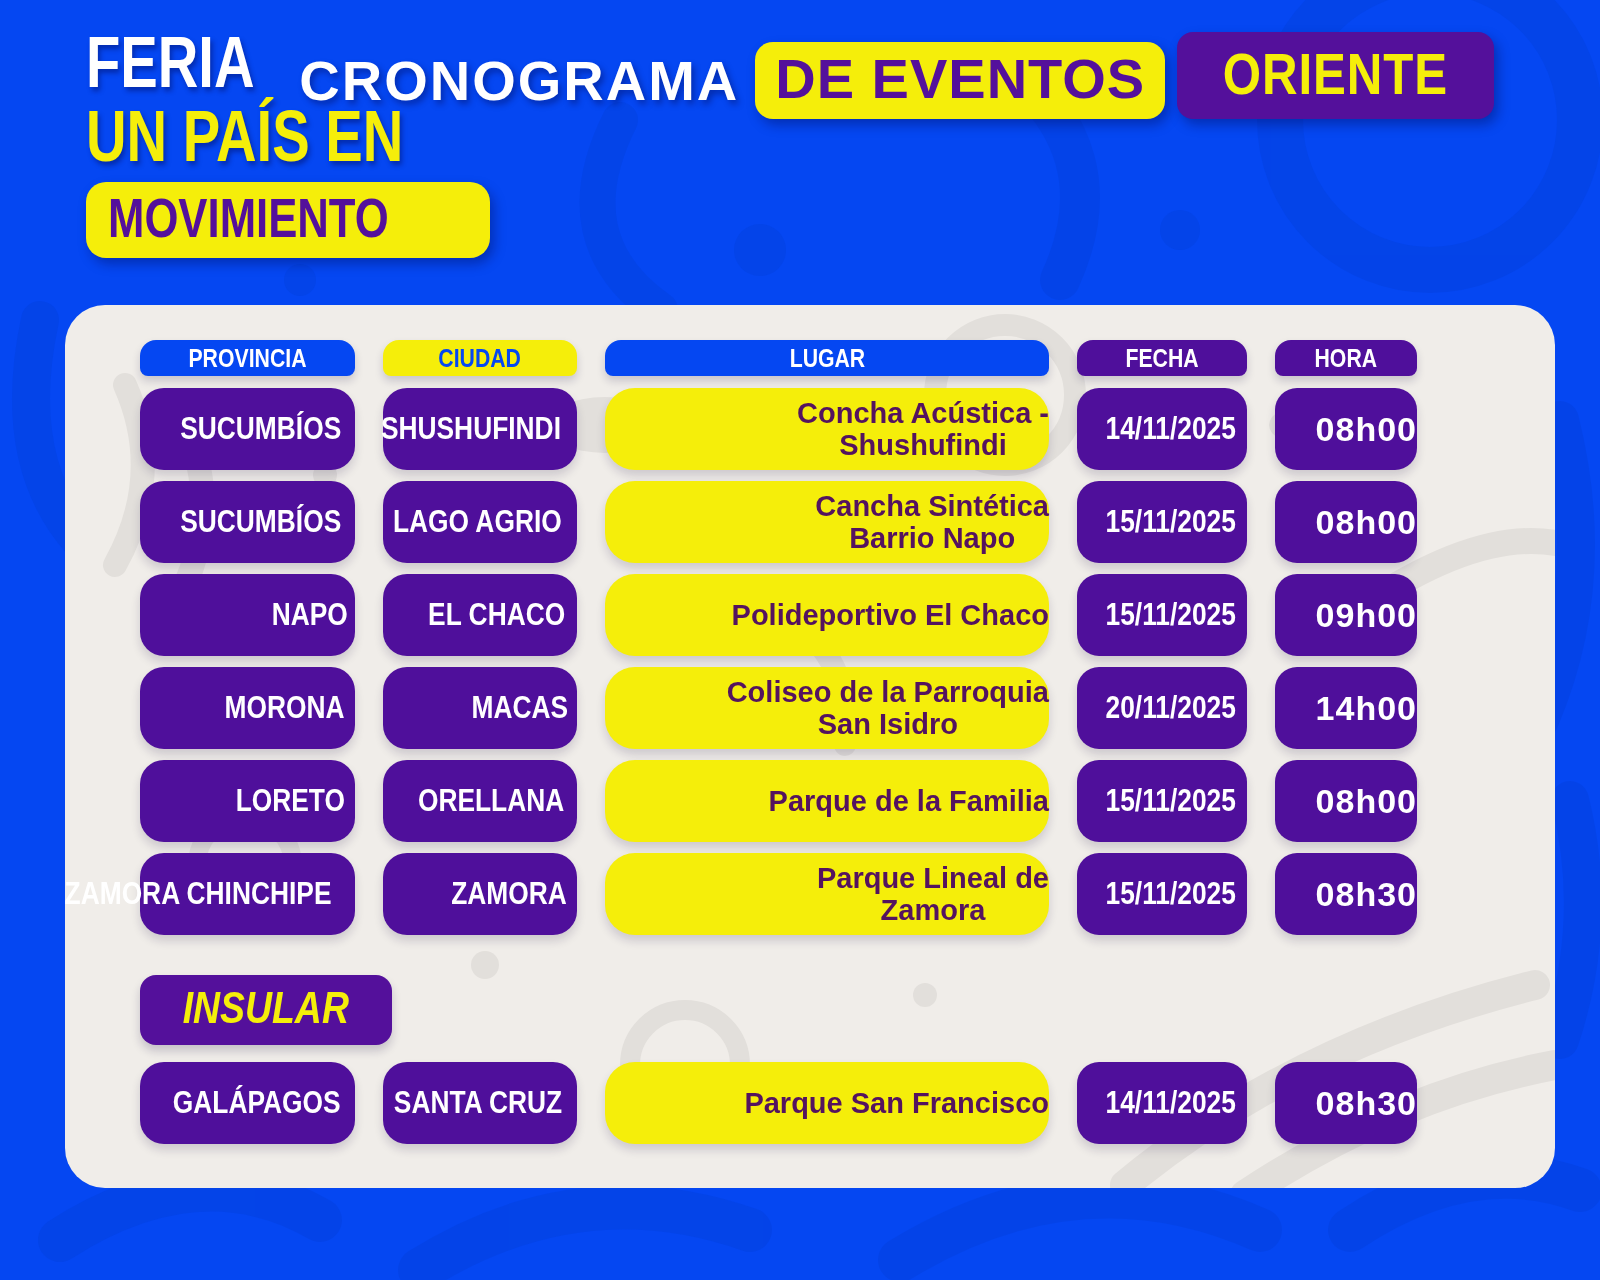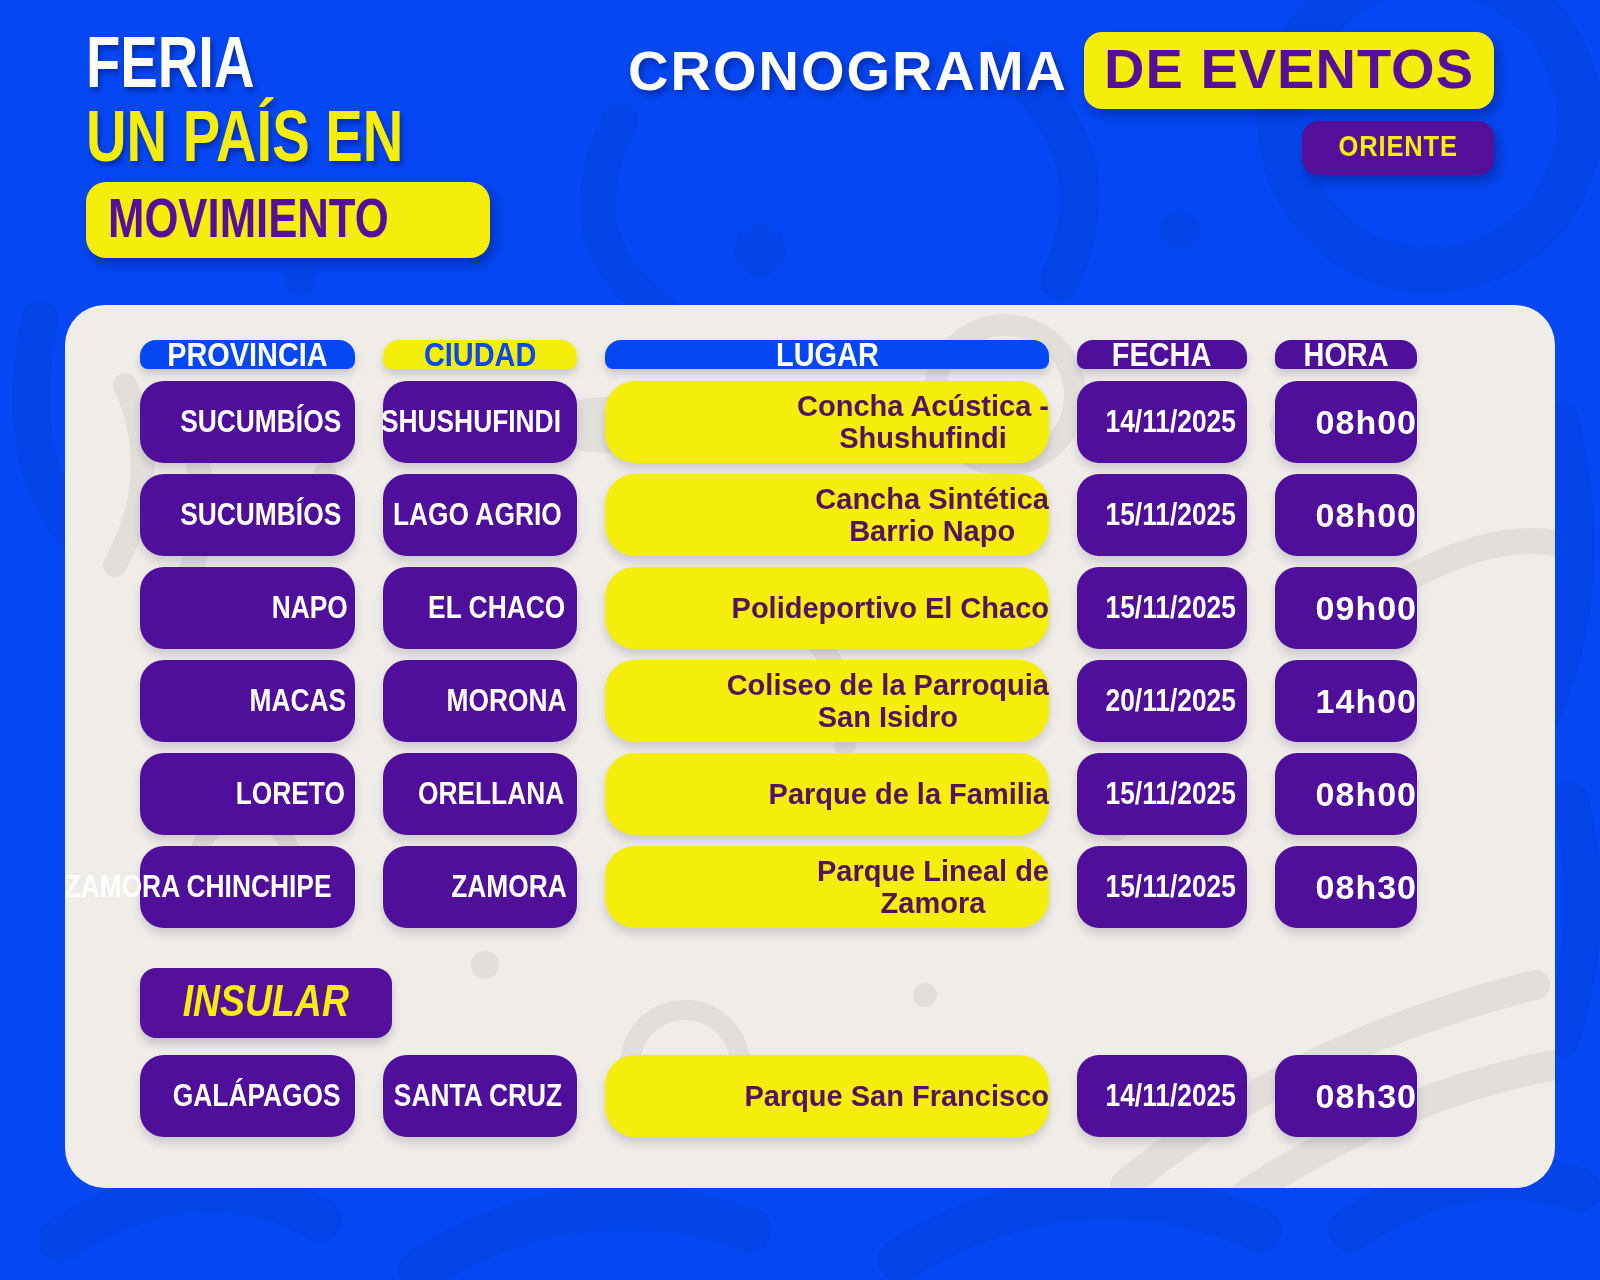--- a/index.html
+++ b/index.html
@@ -22,52 +22,52 @@
   .cx{display:inline-block;transform:scaleX(.78);transform-origin:left center;white-space:nowrap;}
   .cxc{display:inline-block;transform:scaleX(.85);transform-origin:center;white-space:nowrap;}
   .brand-pill{
     display:inline-block;margin-top:10px;background:#F5EE0A;border-radius:20px;
     padding:8px 22px 12px 22px;box-shadow:4px 6px 12px rgba(0,12,90,.4);
   }
   .brand-pill span{
     font-weight:800;font-size:56px;color:#54109B;
   }
 
-  .rtitle{position:absolute;top:32px;right:106px;z-index:2;display:flex;flex-direction:column;align-items:flex-end;gap:12px;}
+  .rtitle{position:absolute;top:32px;right:106px;z-index:2;display:flex;flex-direction:row;align-items:flex-end;gap:12px;}
   .rtitle .row1{display:flex;align-items:center;gap:16px;}
   .rtitle .white-part{
     color:#ffffff;font-size:56px;font-weight:700;letter-spacing:2px;
     text-shadow:3px 4px 6px rgba(0,12,90,.45);
   }
   .badge-yellow{
     background:#F5EE0A;border-radius:18px;padding:4px 20px 8px 20px;
     box-shadow:4px 6px 12px rgba(0,12,90,.4);
     color:#54109B;font-size:56px;font-weight:700;letter-spacing:1px;
   }
   .badge-purple{
     background:#54109B;border-radius:16px;padding:8px 26px 12px 26px;
     box-shadow:4px 6px 12px rgba(0,12,90,.4);
-    color:#F5EE0A;font-size:30px;font-weight:800;letter-spacing:1px;
+    color:#F5EE0A;font-size:58px;font-weight:800;letter-spacing:1px;
   }
 
   
   .panel{
     position:absolute;left:65px;top:305px;width:1490px;height:883px;
     background:#F0EDE9;border-radius:40px;z-index:1;overflow:hidden;
   }
   .sched{position:relative;z-index:1;padding:35px 0 0 75px;}
   .grid-row{
     display:grid;grid-template-columns:215px 194px 444px 170px 142px;
     column-gap:28px;align-items:stretch;
   }
   .hdr-row{margin-bottom:12px;}
   .hdr-row .hpill{
-    height:29px;display:flex;align-items:center;justify-content:center;
+    height:36px;display:flex;align-items:center;justify-content:center;
     border-radius:16px 16px 8px 8px;
-    font-size:34px;font-weight:800;
+    font-size:25px;font-weight:800;
     box-shadow:0 5px 9px rgba(30,20,70,.18);
   }
   .h-blue{background:#0547F2;color:#ffffff;}
   .h-yellow{background:#F5EE0A;color:#0547F2;}
   .h-purple{background:#4F0F9B;color:#ffffff;}
 
   .data-row{margin-bottom:11px;}
   .pill{
     display:flex;align-items:center;justify-content:flex-end;text-align:center;
     box-shadow:0 6px 10px rgba(30,20,70,.16);
@@ -214,22 +214,22 @@
         <div class="pill p-lugar"><span>Polideportivo El Chaco</span></div>
         <div class="pill p-fecha">
             <span class="cxc">15/11/2025</span>
           </div>
         <div class="pill p-hora">
             <span>09h00</span>
           </div>
       </div>
 
       <div class="grid-row data-row">
+        <div class="pill p-purple"><span class="cxc">MORONA</span></div>
         <div class="pill p-purple"><span class="cxc">MACAS</span></div>
-        <div class="pill p-purple"><span class="cxc">MORONA</span></div>
         <div class="pill p-lugar"><span>Coliseo de la Parroquia
 San Isidro</span></div>
         <div class="pill p-fecha">
             <span class="cxc">20/11/2025</span>
           </div>
         <div class="pill p-hora">
             <span>14h00</span>
           </div>
       </div>
 

